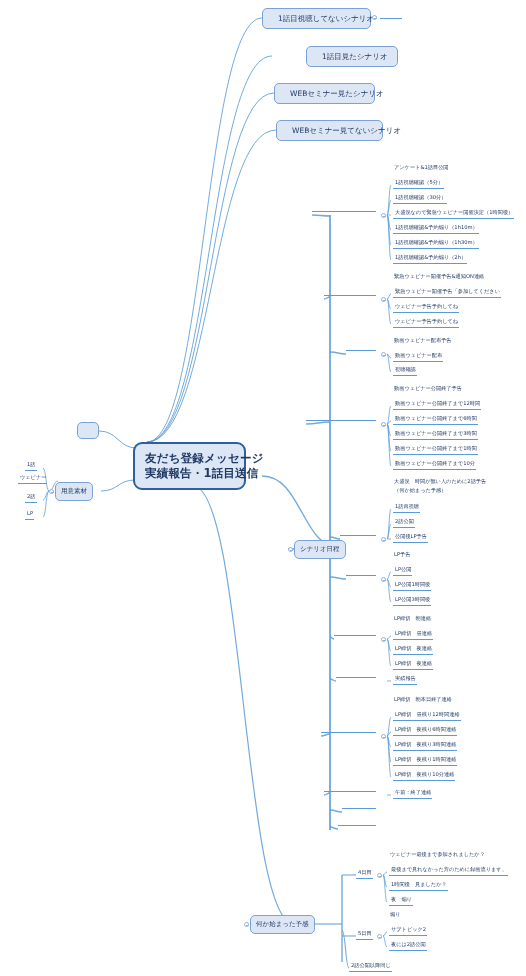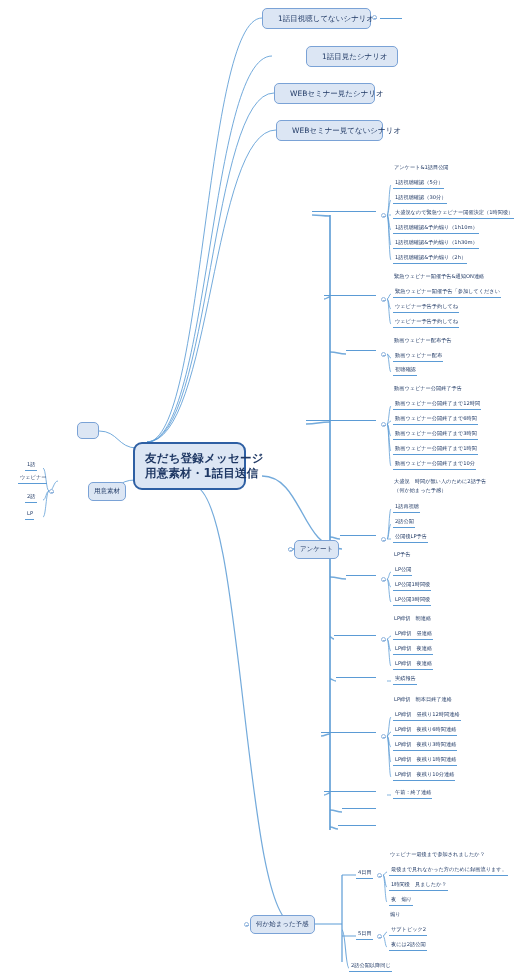--- a/index.html
+++ b/index.html
@@ -116,36 +116,36 @@
       <path d="M 383 875 C 385 875, 385 887, 387 887" fill="none" stroke="#5b9bd5" stroke-width="0.9" opacity="0.85"></path>
       <path d="M 383 875 C 385 875, 385 902, 387 902" fill="none" stroke="#5b9bd5" stroke-width="0.9" opacity="0.85"></path>
       <path d="M 342 936 C 349 936, 349 936, 356 936" fill="none" stroke="#5b9bd5" stroke-width="1.1" opacity="0.85"></path>
       <path d="M 383 936 C 385 936, 385 932, 387 932" fill="none" stroke="#5b9bd5" stroke-width="0.9" opacity="0.85"></path>
       <path d="M 383 936 C 385 936, 385 947, 387 947" fill="none" stroke="#5b9bd5" stroke-width="0.9" opacity="0.85"></path>
       <path d="M 342 930 C 345.5 930, 345.5 968, 349 968" fill="none" stroke="#5b9bd5" stroke-width="1.1" opacity="0.85"></path>
     </svg>
   <div id="nodes">
       <div class="node root" style="left: 133px; top: 442px; width: 113px;">
         <div>友だち登録メッセージ</div>
-        <div>用意素材・1話目送信</div>
+        <div>実績報告・1話目送信</div>
       </div>
       <div class="node stub" style="left: 77px; top: 422px;"></div>
-      <div class="node box tiny" style="left: 55px; top: 482px; margin-left: 33px;">用意素材</div>
+      <div class="node box tiny" style="left: 55px; top: 482px;">用意素材</div>
       <div class="collapse" style="left: 49px; top: 489px;"></div>
       <div class="node underline" style="left: 25px; top: 461px;">1話</div>
       <div class="node underline" style="left: 18px; top: 474px;">ウェビナー</div>
       <div class="node underline" style="left: 25px; top: 493px;">2話</div>
       <div class="node underline" style="left: 25px; top: 510px;">LP</div>
       <div class="node box" style="left: 262px; top: 8px; width: 109px;">1話目視聴してないシナリオ</div>
       <div class="node box" style="left: 272px; top: 46px; width: 92px; margin-left: 34px;">1話目見たシナリオ</div>
       <div class="node box" style="left: 274px; top: 83px; width: 101px;">WEBセミナー見たシナリオ</div>
       <div class="node box" style="left: 276px; top: 120px; width: 107px;">WEBセミナー見てないシナリオ</div>
       <div class="collapse" style="left: 372px; top: 15px;"></div>
       <div class="tail" style="left: 380px; top: 17.5px; width: 22px;"></div>
-      <div class="node box tiny" style="left: 294px; top: 540px;">アンケート</div>
+      <div class="node box tiny" style="left: 294px; top: 540px;">シナリオ日程</div>
       <div class="collapse" style="left: 288px; top: 547px;"></div>
       <div class="node underline" style="left: 312px; top: 209px; width: 64px;"></div>
       <div class="collapse" style="left: 381px; top: 213px;"></div>
       <div class="node plainlabel" style="left: 393px; top: 164px;">アンケート&amp;1話目公開</div>
       <div class="node underline" style="left: 393px; top: 179px;">1話視聴確認（5分）</div>
       <div class="node underline" style="left: 393px; top: 194px;">1話視聴確認（30分）</div>
       <div class="node underline" style="left: 393px; top: 209px;">大盛況なので緊急ウェビナー開催決定（1時間後）</div>
       <div class="node underline" style="left: 393px; top: 224px;">1話視聴確認&amp;予約煽り（1h10m）</div>
       <div class="node underline" style="left: 393px; top: 239px;">1話視聴確認&amp;予約煽り（1h30m）</div>
       <div class="node underline" style="left: 393px; top: 254px;">1話視聴確認&amp;予約煽り（2h）</div>

